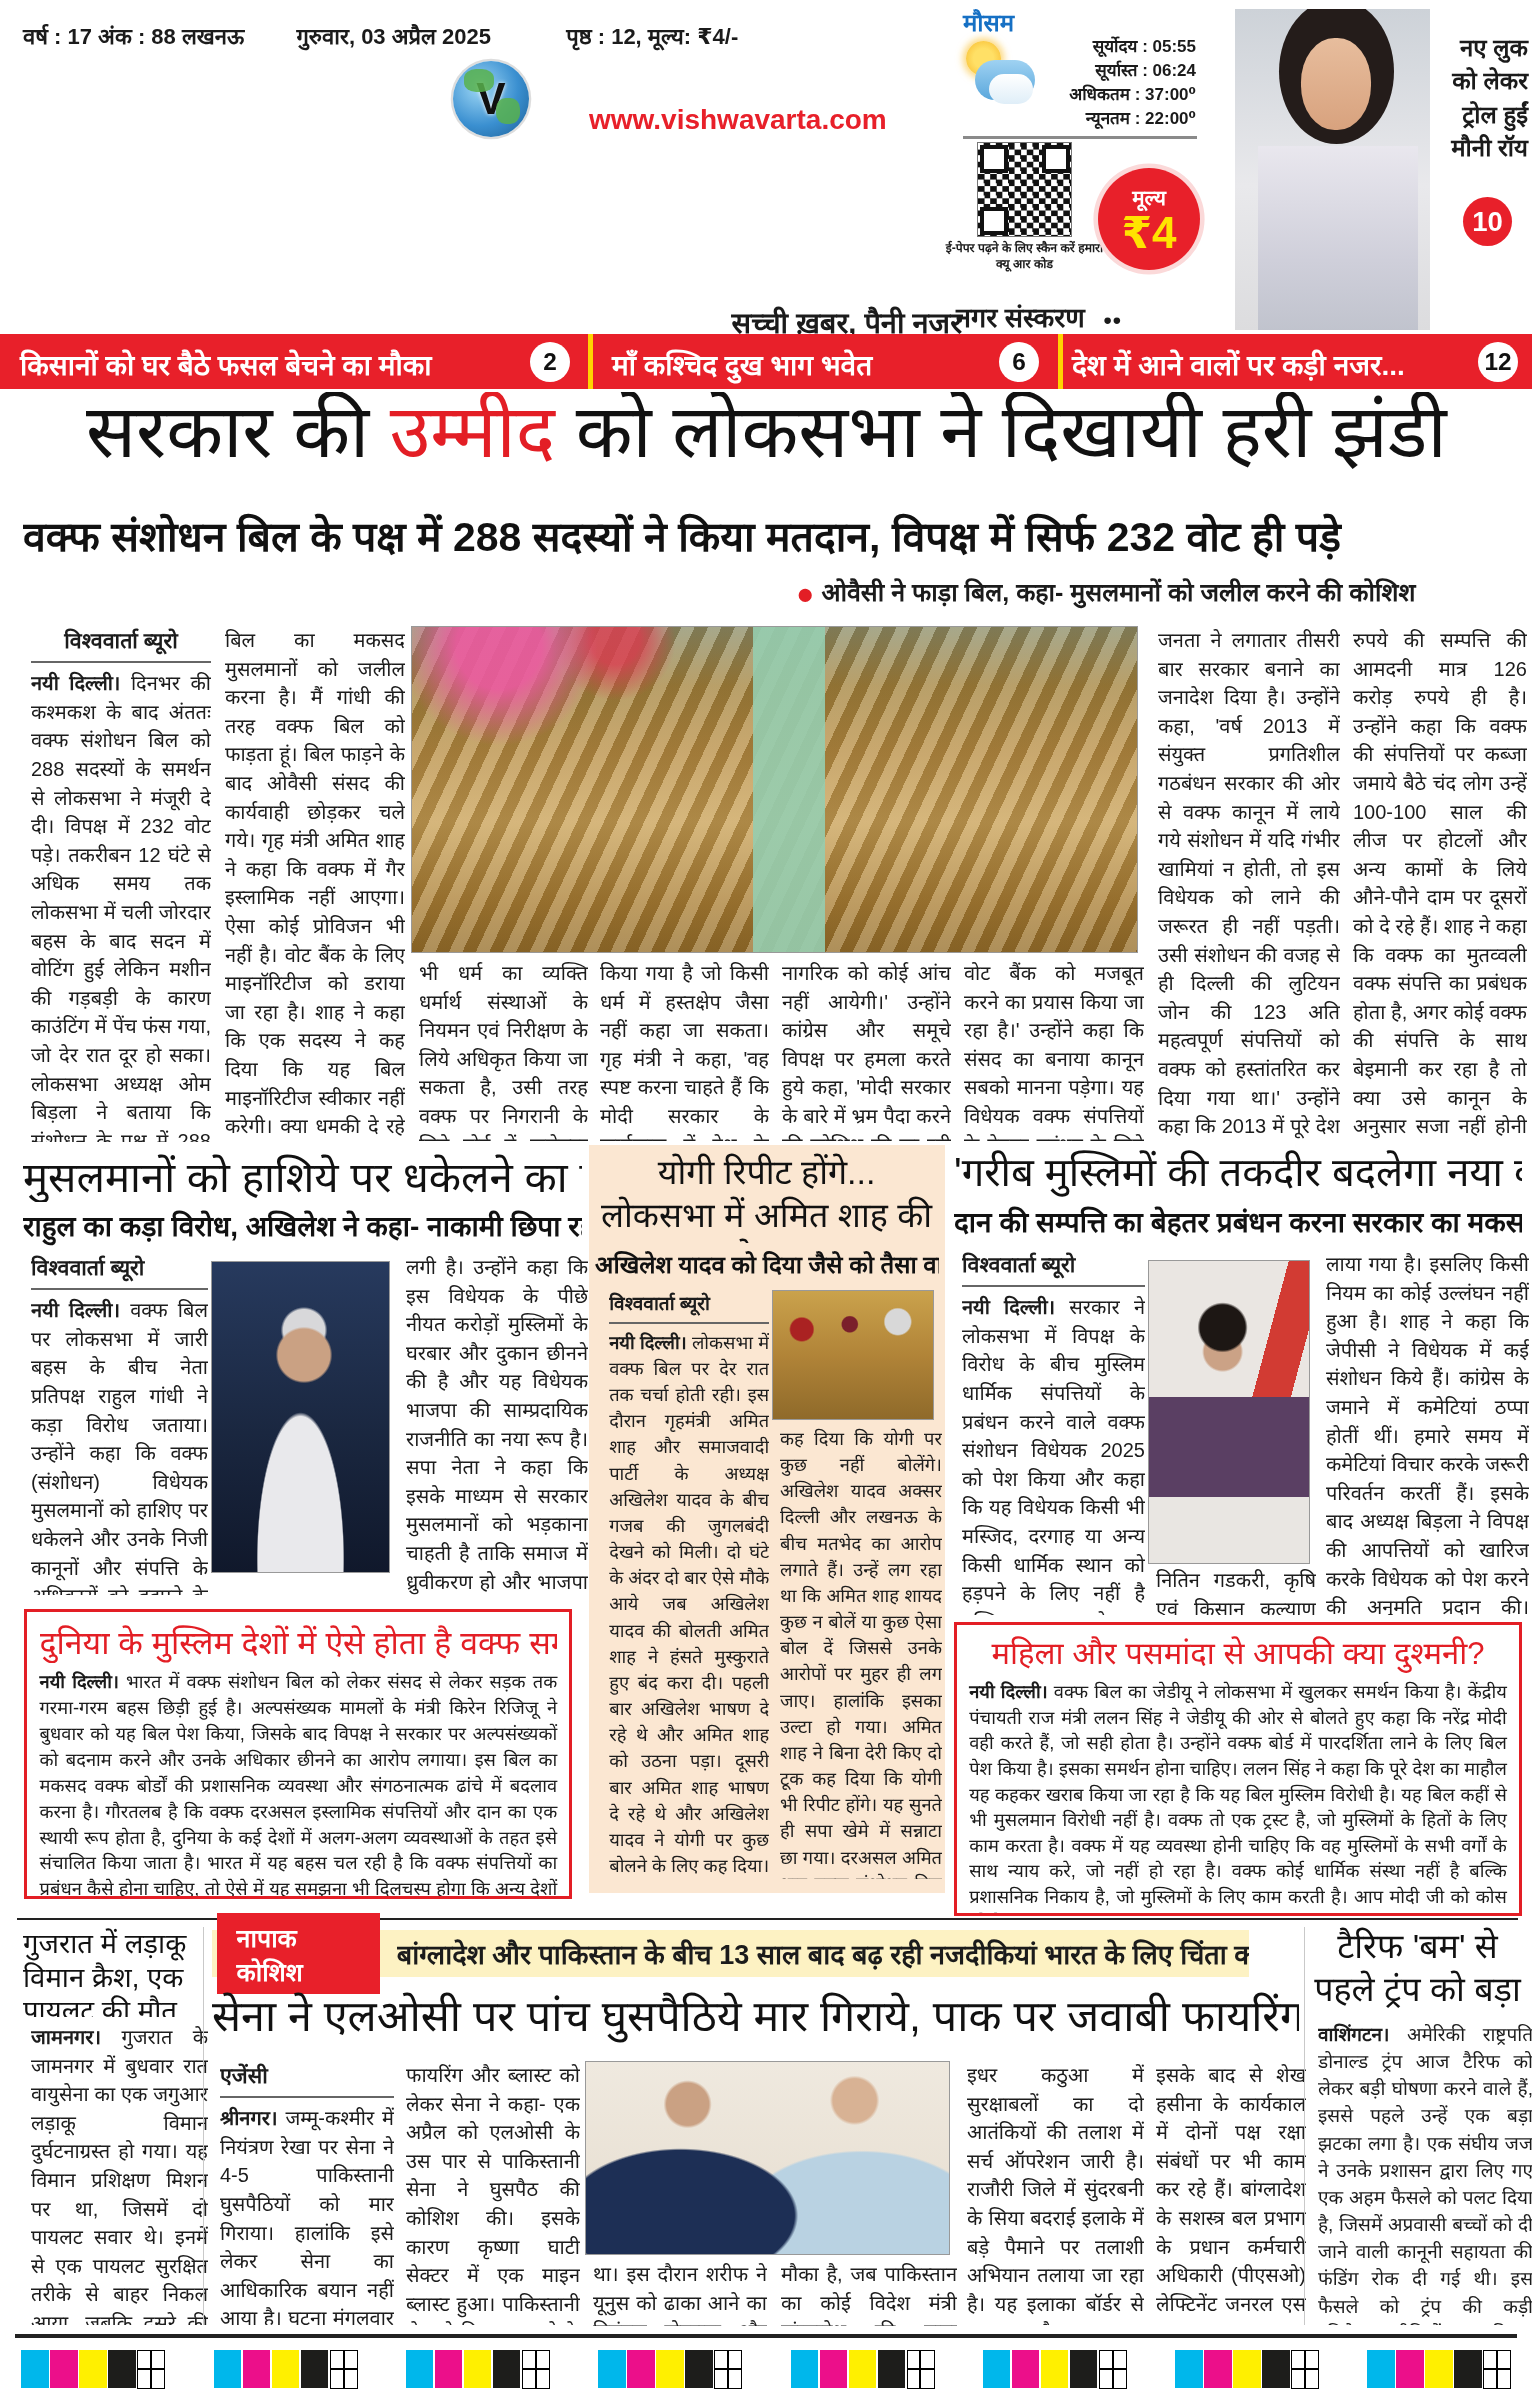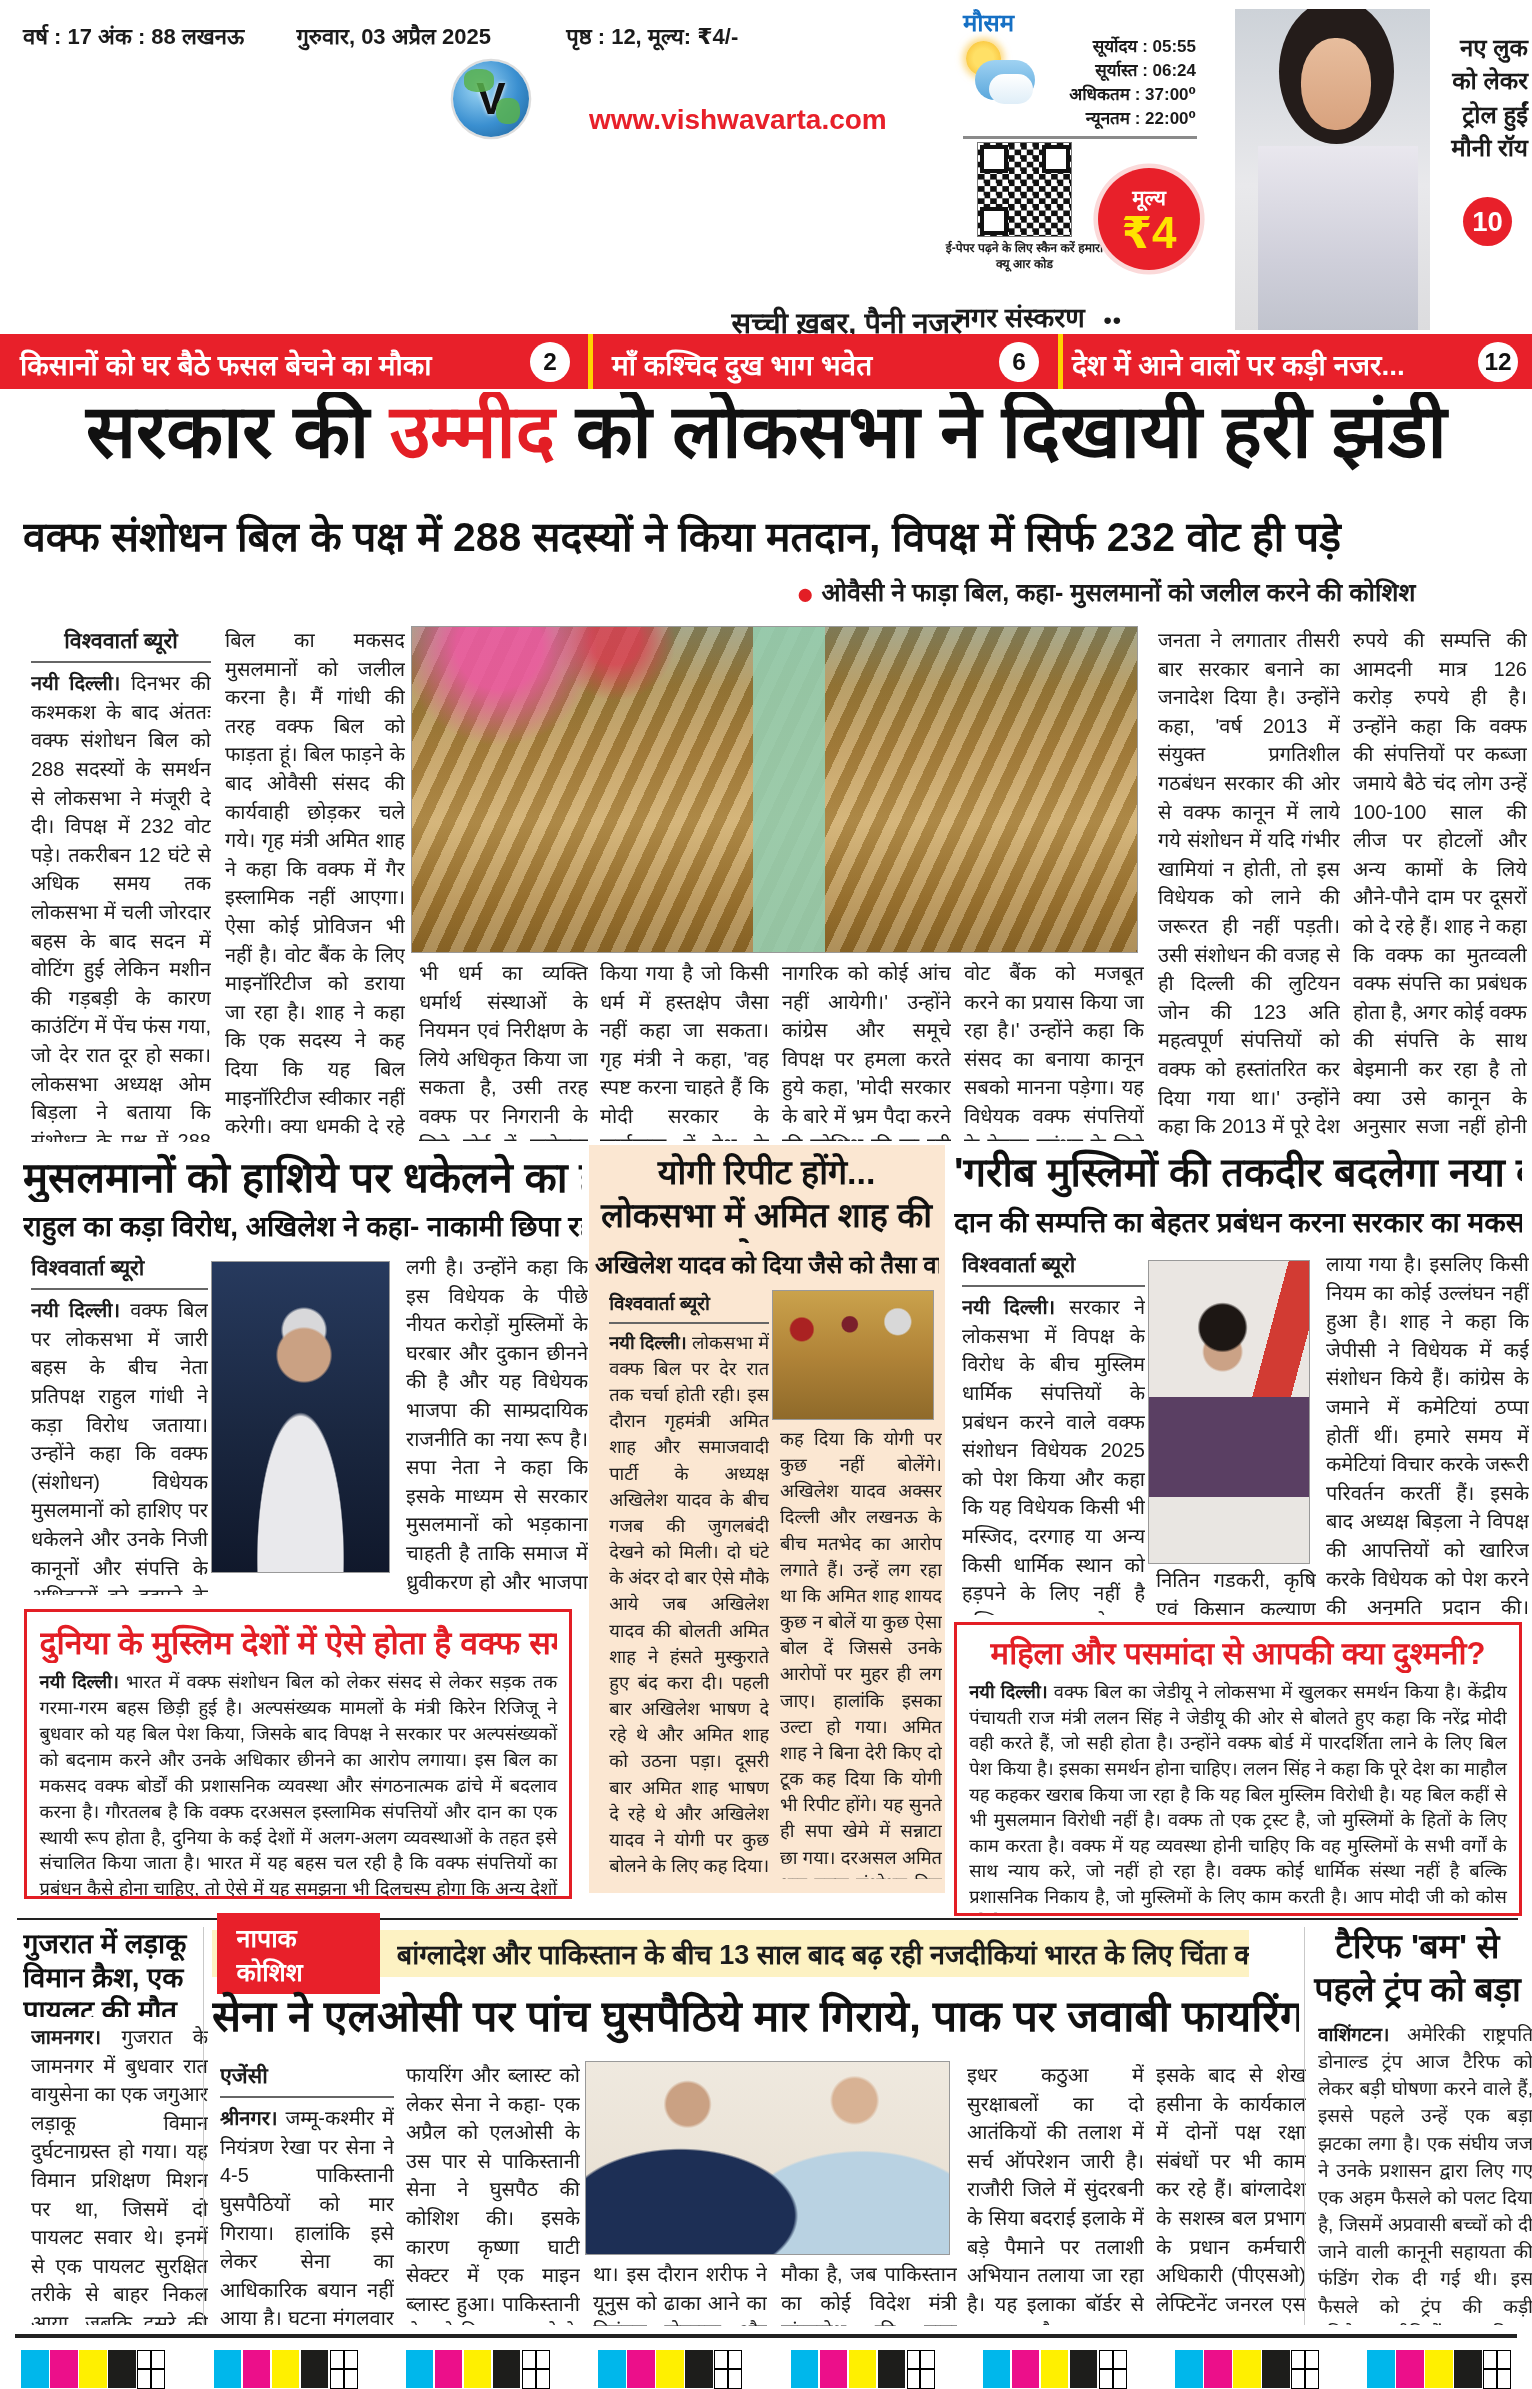--- a/index.html
+++ b/index.html
@@ -2,21 +2,21 @@
 <html style="font-size:12.2px"><head>
 <meta charset="utf-8">
 <style>
   html,body{margin:0;padding:0;background:#777;}
   #page{position:relative;width:1533px;height:2389px;background:#fff;overflow:hidden;
         font-family:"Liberation Sans","DejaVu Sans",sans-serif;color:#1b1b1b;}
   .abs{position:absolute;}
   .bd{position:absolute;font-size:20px;line-height:1.43;text-align:justify;color:#1c1c1c;overflow:hidden;margin-left:8px;}
   .byline{font-weight:800;font-size:21.4px;text-align:center;border-bottom:2.3px solid #666;padding-bottom:4.6px;margin-bottom:6.1px;}
   .dl{font-weight:800;}
-  .hl{font-weight:700;color:#111;}
+  .hl{font-weight:400;color:#111;}
   .subhl{font-weight:800;color:#111;}
   .redtxt{color:#e31e25;}
   .photo{position:absolute;border:0.8px solid #999;}
   .vr{position:absolute;width:0.8px;background:#c9c9c9;}
   .circle{border-radius:50%;display:flex;align-items:center;justify-content:center;}
   .cmyk-row{position:absolute;left:21.4px;top:2350px;width:1490px;height:38px;display:flex;justify-content:space-between;}
   .cmyk-g{display:flex;gap:1.5px;}
   .sq{width:27.5px;height:38px;}
   .reg{width:26px;height:37px;background:
        linear-gradient(#000,#000) 50% 0/2.3px 100% no-repeat,

